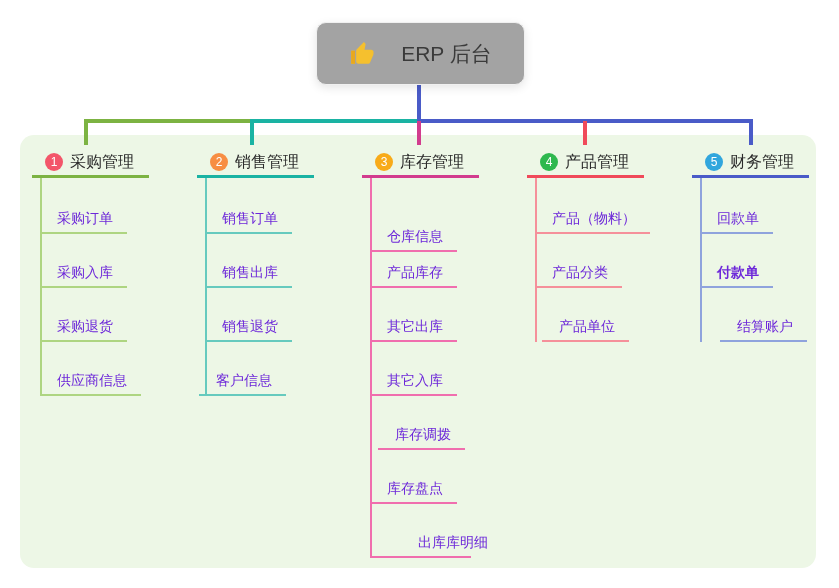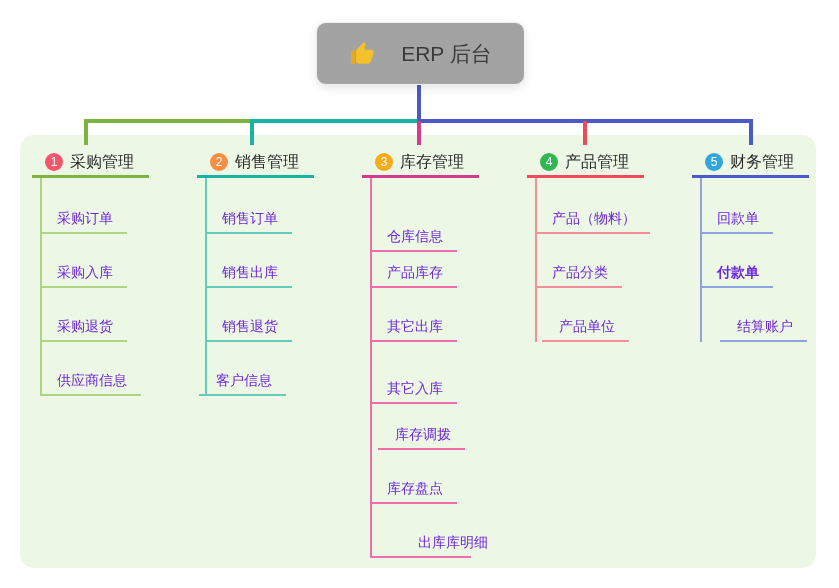--- a/index.html
+++ b/index.html
@@ -83,21 +83,21 @@
       <div class="child-item" style="left: 191px; top: 368px; width: 87px; border-bottom: 2px solid rgb(102, 202, 190); margin-left: 8px;"><span>客户信息</span></div>
       <div class="conn" style="left: 417px; top: 121px; width: 4px; height: 24px; background: rgb(210, 60, 142);"></div>
       <div class="branch-header" style="left: 362px; top: 149px; width: 117px; border-bottom: 3px solid rgb(210, 60, 142);">
         <span class="badge" style="background: rgb(248, 171, 25);">3</span>
         <span>库存管理</span>
       </div>
       <div class="vline" style="left: 370px; top: 178px; width: 2px; height: 380px; background: rgb(240, 110, 174);"></div>
       <div class="child-item" style="left: 370px; top: 224px; width: 87px; border-bottom: 2px solid rgb(240, 110, 174);"><span>仓库信息</span></div>
       <div class="child-item" style="left: 370px; top: 260px; width: 87px; border-bottom: 2px solid rgb(240, 110, 174);"><span>产品库存</span></div>
       <div class="child-item" style="left: 370px; top: 314px; width: 87px; border-bottom: 2px solid rgb(240, 110, 174);"><span>其它出库</span></div>
-      <div class="child-item" style="left: 370px; top: 376px; width: 87px; border-bottom: 2px solid rgb(240, 110, 174);"><span>其它入库</span></div>
+      <div class="child-item" style="left: 370px; top: 368px; width: 87px; border-bottom: 2px solid rgb(240, 110, 174);"><span>其它入库</span></div>
       <div class="child-item" style="left: 370px; top: 422px; width: 87px; border-bottom: 2px solid rgb(240, 110, 174); margin-left: 8px;"><span>库存调拨</span></div>
       <div class="child-item" style="left: 370px; top: 476px; width: 87px; border-bottom: 2px solid rgb(240, 110, 174);"><span>库存盘点</span></div>
       <div class="child-item" style="left: 370px; top: 530px; width: 101px; border-bottom: 2px solid rgb(240, 110, 174); padding-left: 48px;"><span>出库库明细</span></div>
       <div class="conn" style="left: 583px; top: 121px; width: 4px; height: 24px; background: rgb(240, 74, 90);"></div>
       <div class="branch-header" style="left: 527px; top: 149px; width: 117px; border-bottom: 3px solid rgb(240, 74, 90);">
         <span class="badge" style="background: rgb(46, 184, 78);">4</span>
         <span>产品管理</span>
       </div>
       <div class="vline" style="left: 535px; top: 178px; width: 2px; height: 164px; background: rgb(245, 144, 154);"></div>
       <div class="child-item" style="left: 535px; top: 206px; width: 115px; border-bottom: 2px solid rgb(245, 144, 154);"><span>产品（物料）</span></div>

